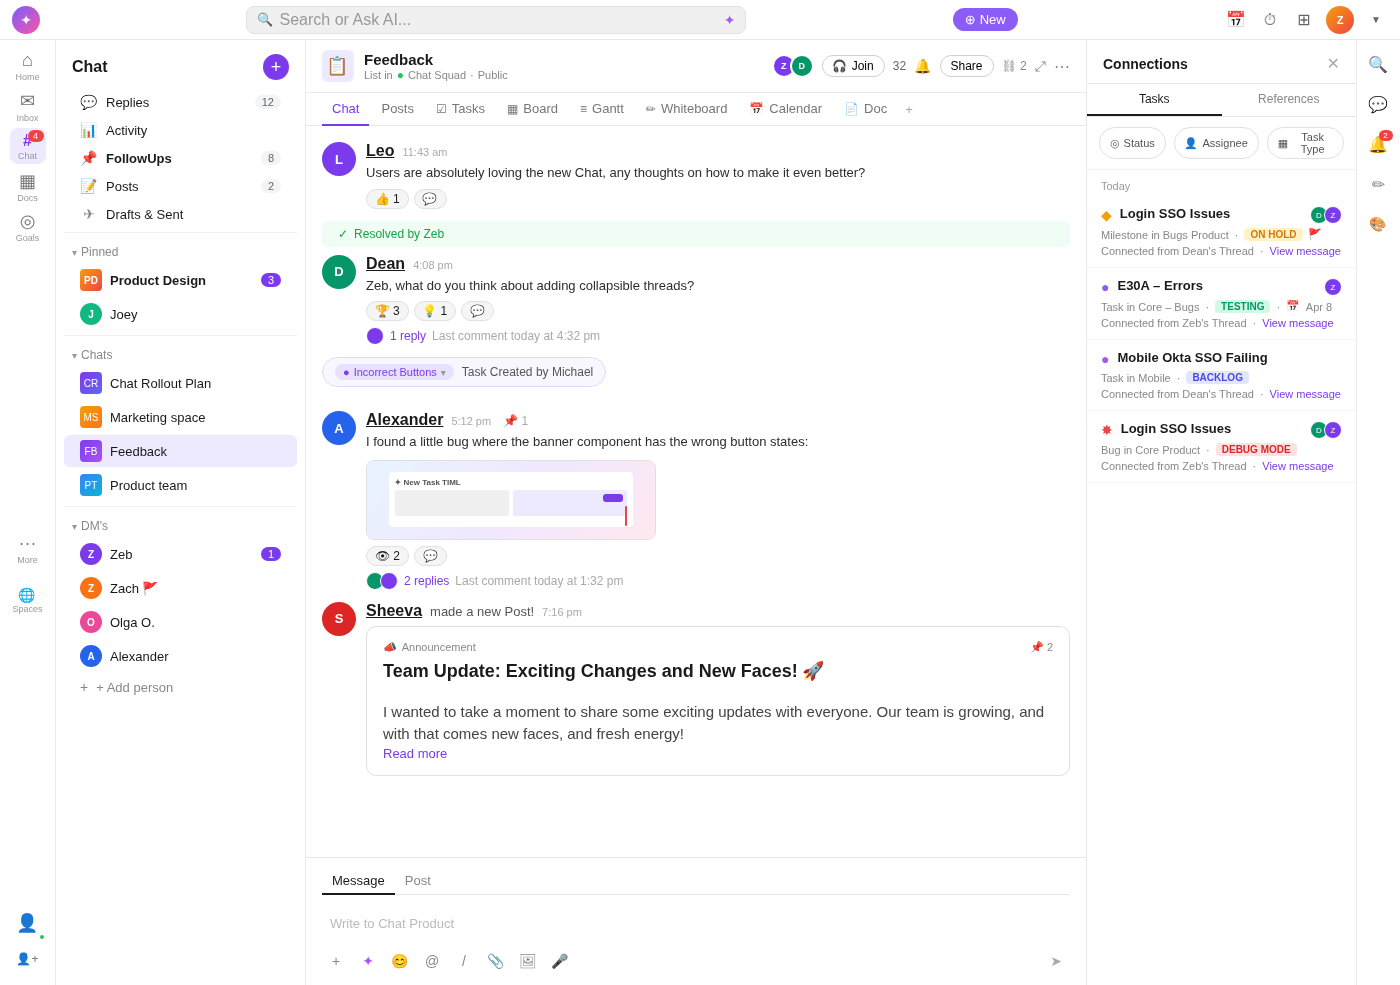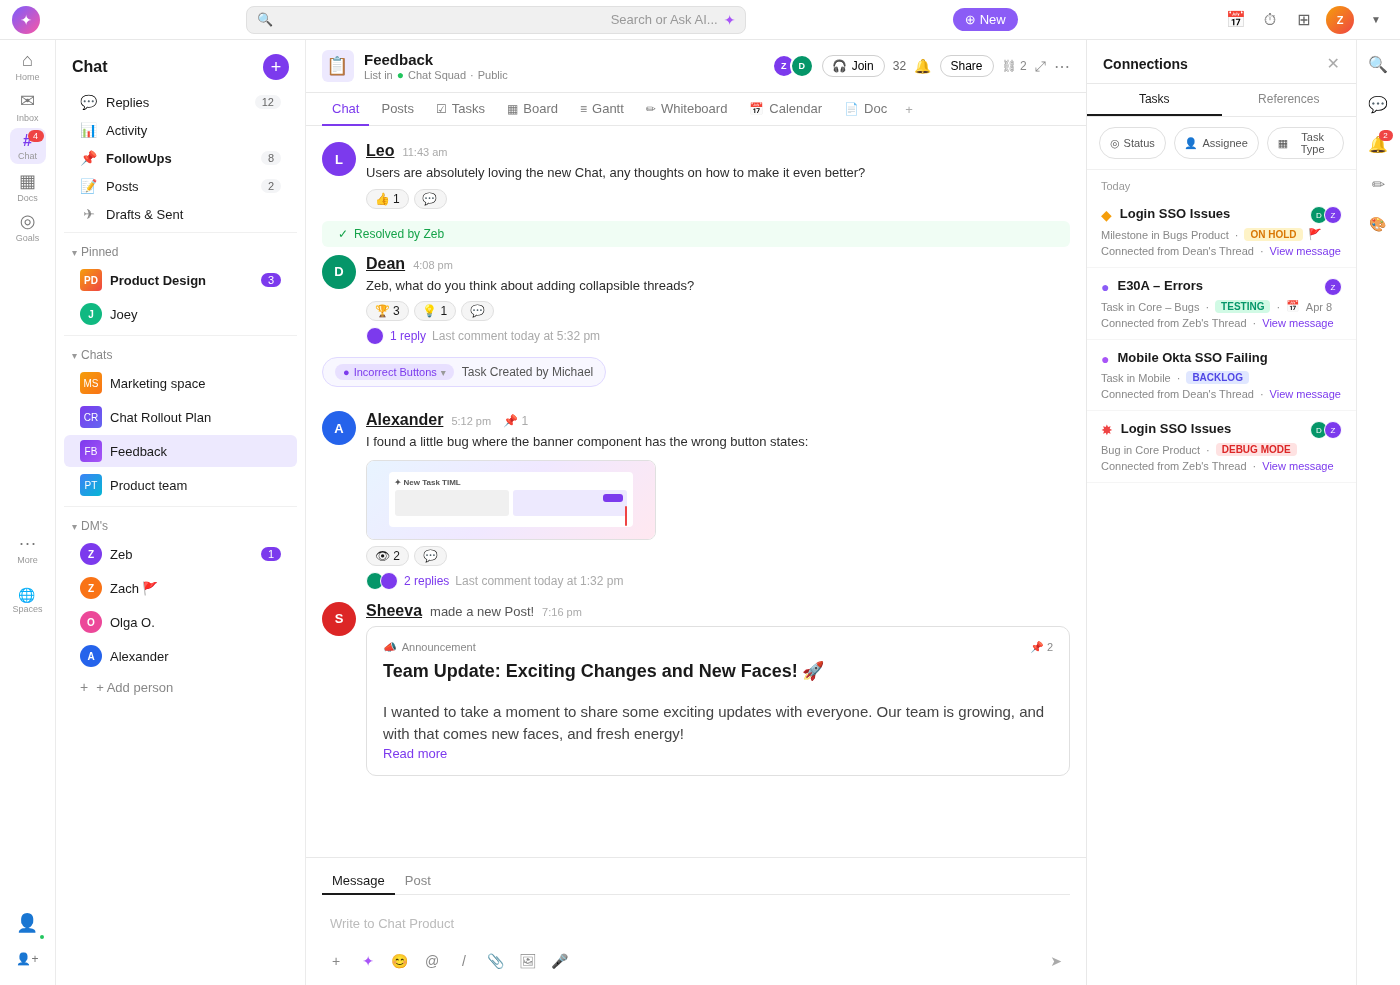--- a/index.html
+++ b/index.html
@@ -154,21 +154,21 @@
   </style>
 </head>
 <body>
 
 <div class="topbar">
   <div class="topbar-logo">
     <span style="font-size:14px;">✦</span>
   </div>
   <div class="topbar-search">
     <span class="topbar-search-icon">🔍</span>
-    <span style="flex:1;color:#999;font-size:13px;text-align:right;">Search or Ask AI...</span>
+    <span style="flex:1;color:#999;font-size:16px;">Search or Ask AI...</span>
     <span class="topbar-ai">✦</span>
   </div>
   <button class="topbar-new">
     <span>⊕</span>
     <span>New</span>
   </button>
   <div class="topbar-right">
     <div class="topbar-icon">📅</div>
     <div class="topbar-icon">⏱</div>
     <div class="topbar-icon">⊞</div>
@@ -269,30 +269,30 @@
       <span class="sidebar-item-label">Joey</span>
     </div>
 
     <div class="separator"></div>
 
     <div class="sidebar-section-header">
       <span class="chevron">▾</span>
       <span>Chats</span>
     </div>
     <div class="sidebar-item">
+      <div class="sidebar-channel-icon" style="background: linear-gradient(135deg,#7c3aed,#6366f1);">
+        <span style="font-size:10px;color:white;">CR</span>
+      </div>
+      <span class="sidebar-item-label">Chat Rollout Plan</span>
+    </div>
+    <div class="sidebar-item">
       <div class="sidebar-channel-icon" style="background: linear-gradient(135deg,#f59e0b,#f97316);">
         <span style="font-size:10px;color:white;">MS</span>
       </div>
       <span class="sidebar-item-label">Marketing space</span>
-    </div>
-    <div class="sidebar-item">
-      <div class="sidebar-channel-icon" style="background: linear-gradient(135deg,#7c3aed,#6366f1);">
-        <span style="font-size:10px;color:white;">CR</span>
-      </div>
-      <span class="sidebar-item-label">Chat Rollout Plan</span>
     </div>
     <div class="sidebar-item active">
       <div class="sidebar-channel-icon" style="background: linear-gradient(135deg,#7c3aed,#a855f7);">
         <span style="font-size:10px;color:white;">FB</span>
       </div>
       <span class="sidebar-item-label">Feedback</span>
     </div>
     <div class="sidebar-item">
       <div class="sidebar-channel-icon" style="background: linear-gradient(135deg,#3b82f6,#06b6d4);">
         <span style="font-size:10px;color:white;">PT</span>
@@ -430,21 +430,21 @@
           <div class="msg-reactions">
             <div class="reaction">🏆 <span>3</span></div>
             <div class="reaction">💡 <span>1</span></div>
             <div class="reaction">💬</div>
           </div>
           <div class="reply-info">
             <div class="reply-avatars">
               <div class="reply-av" style="background:#7c3aed;"></div>
             </div>
             <span>1 reply</span>
-            <span style="color:#aaa;">Last comment today at 5:32 pm</span>
+            <span style="color:#aaa;">Last comment today at 4:32 pm</span>
           </div>
         </div>
       </div>
 
       <div style="margin-bottom:12px;">
         <div class="task-banner">
           <span class="task-badge">
             <span>●</span>
             <span>Incorrect Buttons</span>
             <span style="font-size:10px;color:#999;">▾</span>

